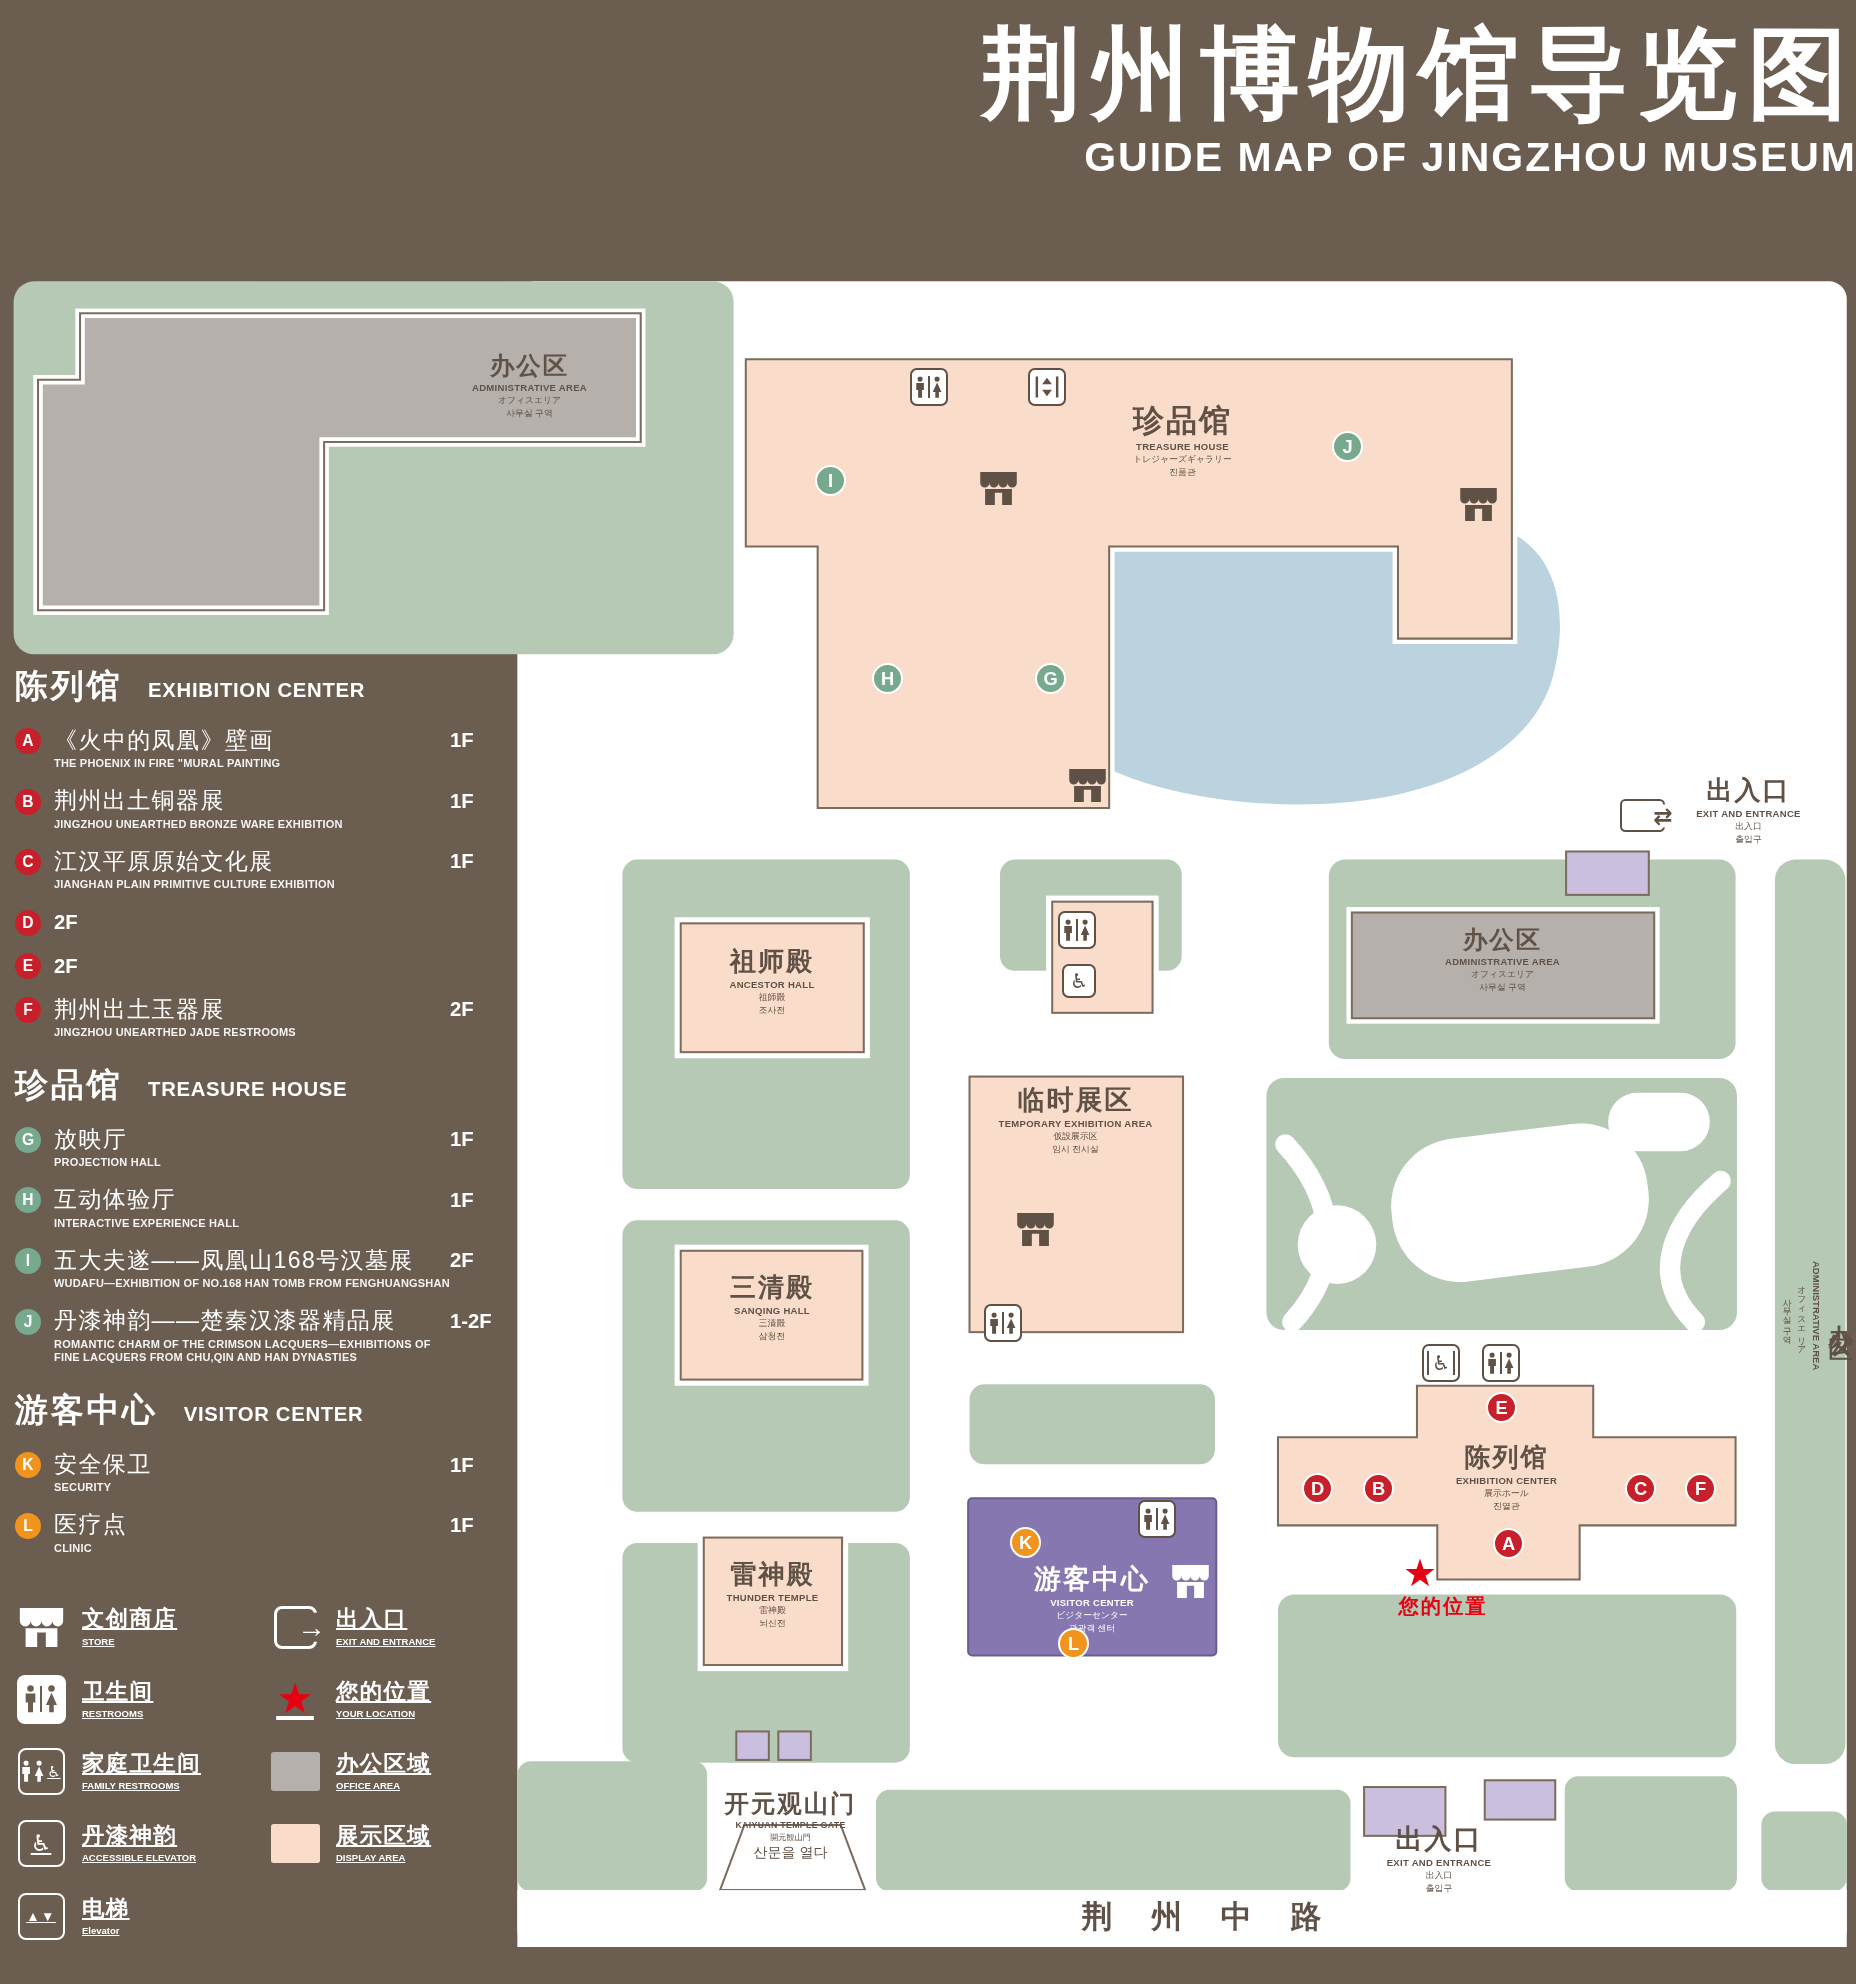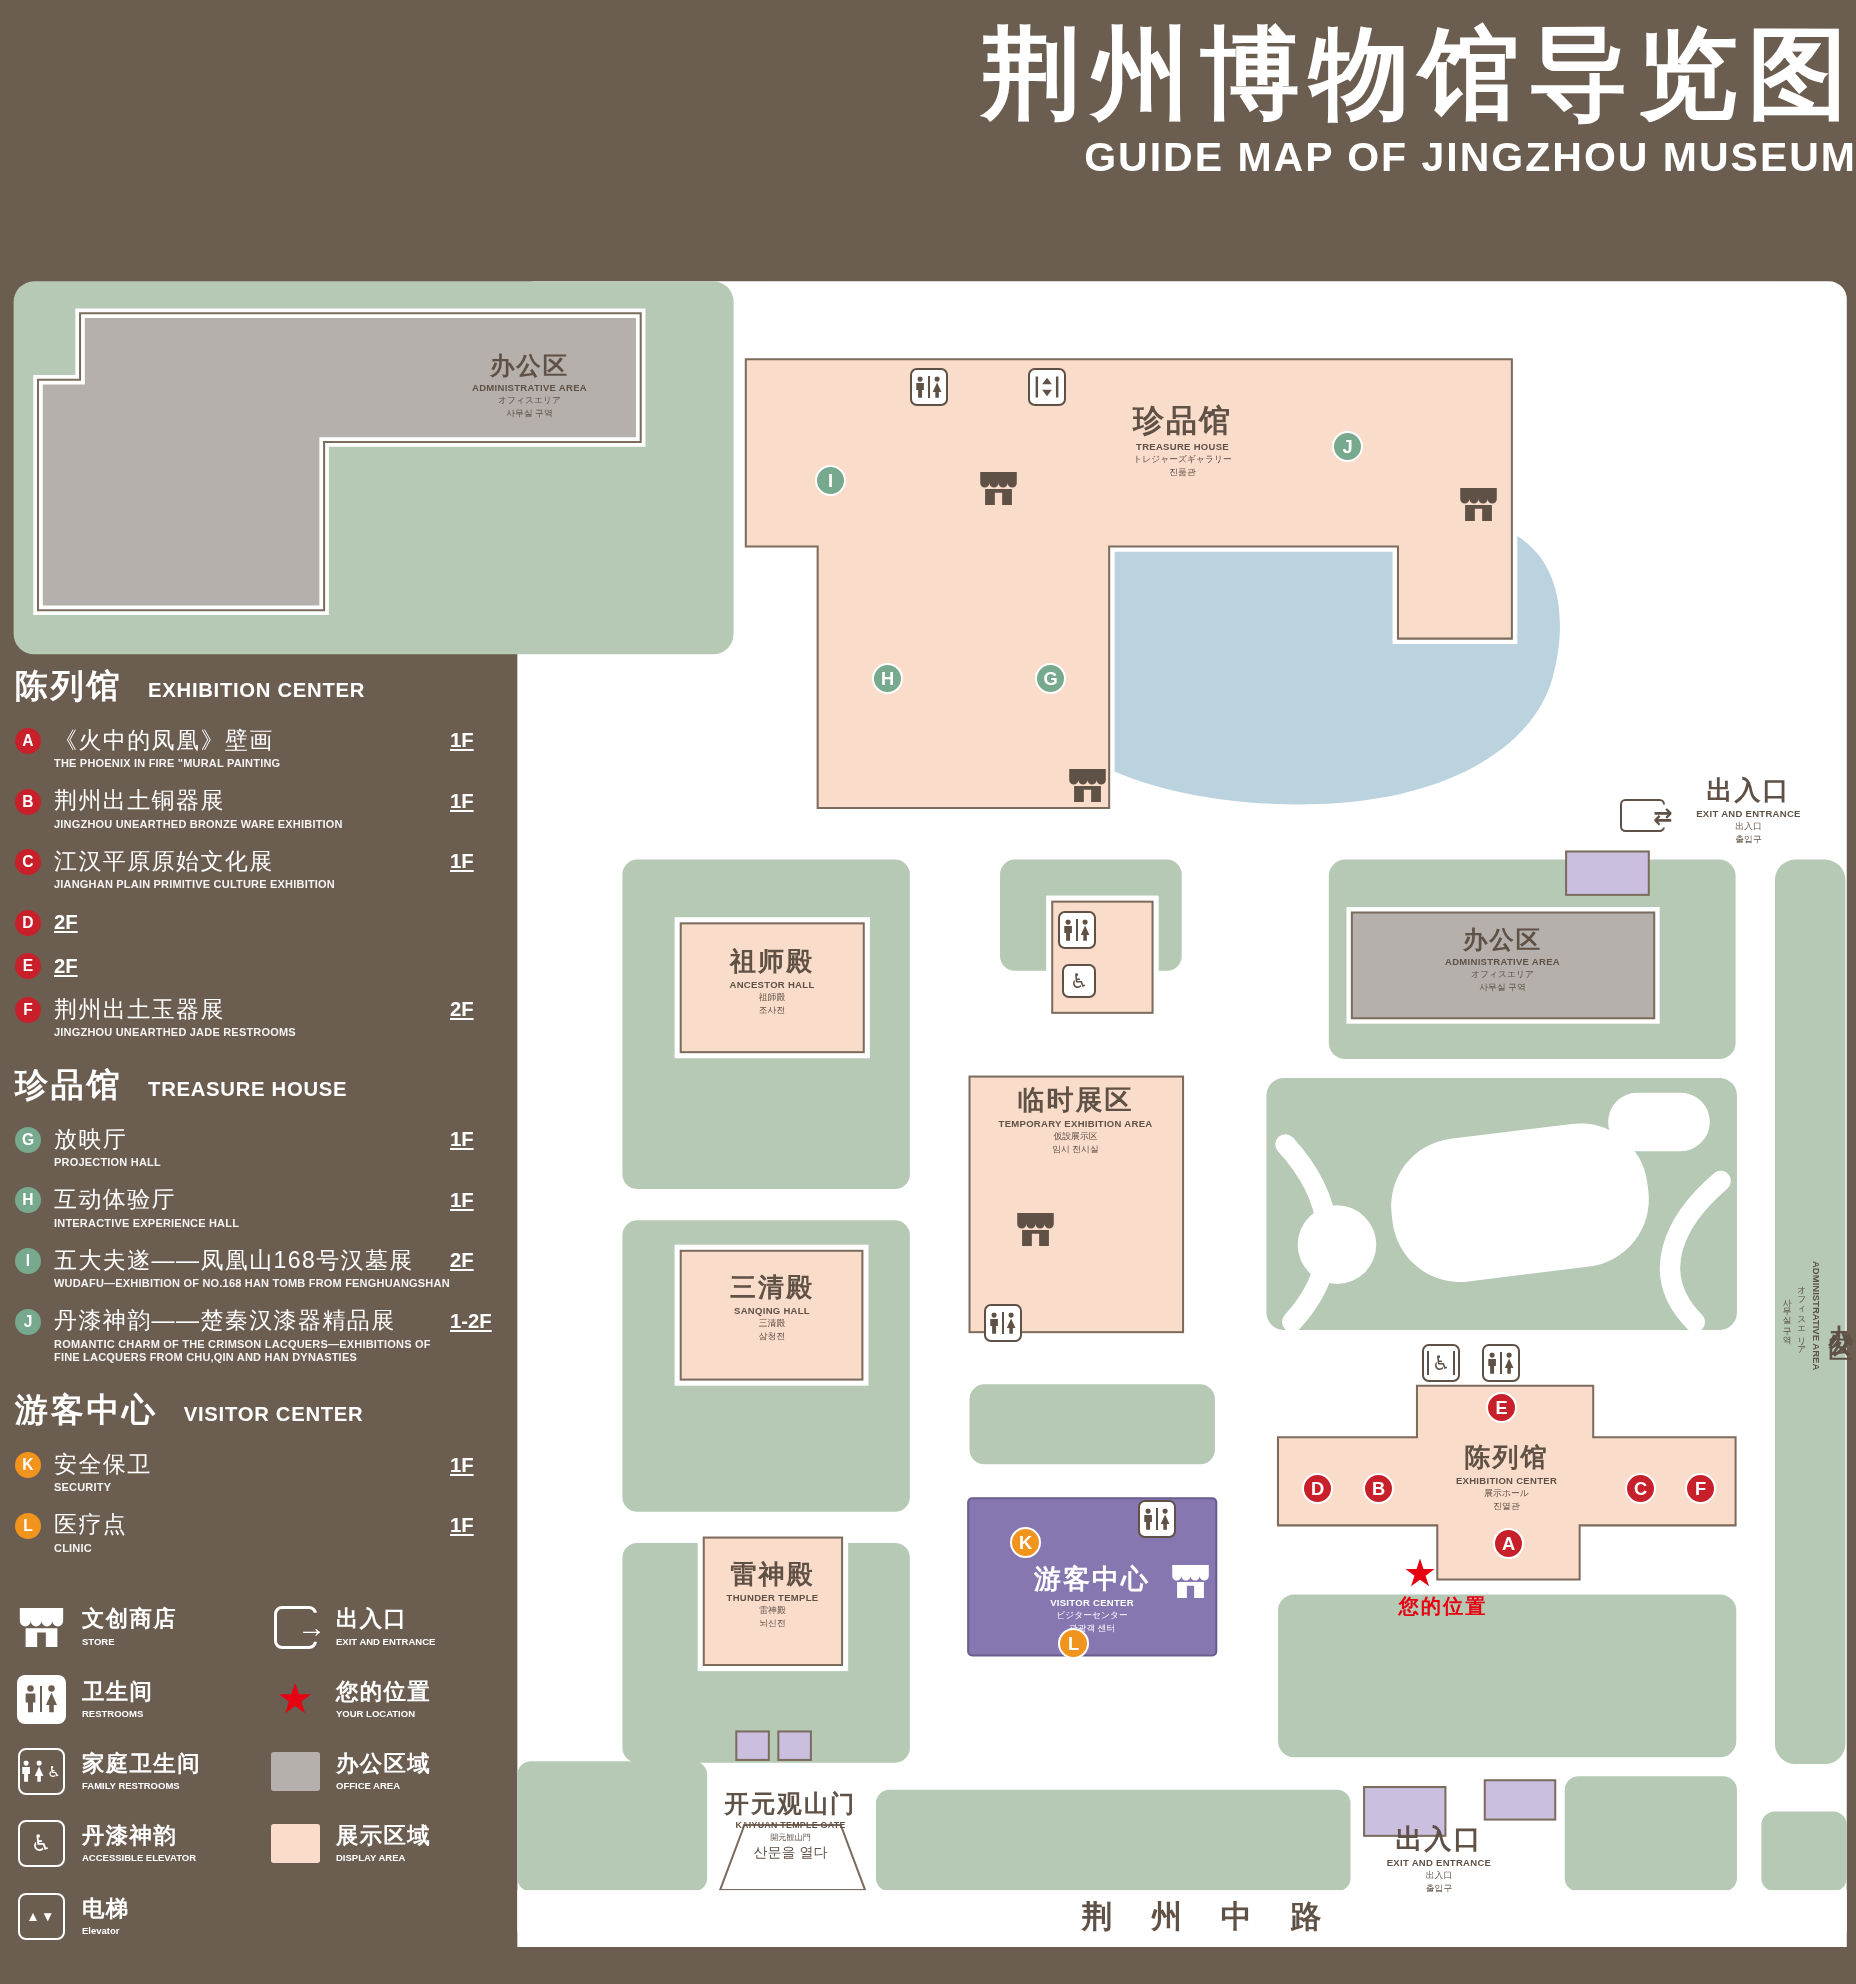--- a/index.html
+++ b/index.html
@@ -54,25 +54,25 @@
   .sidebar{position:absolute;left:15px;top:664px;width:503px;color:#fff;}
   .sec{margin-bottom:23px;}
   .sec-head{display:flex;align-items:baseline;gap:26px;margin:0 0 17.6px 0;}
   .sec-head .sz{font-size:33px;font-weight:bold;letter-spacing:2.7px;}
   .sec-head .se{font-size:20.3px;font-weight:bold;letter-spacing:0.7px;}
   .item{display:grid;grid-template-columns:39px 1fr 68px;align-items:start;margin-bottom:16.3px;}
   .dot{width:26px;height:26px;border-radius:50%;display:flex;align-items:center;justify-content:center;font-size:15.6px;font-weight:bold;color:#fff;margin-top:1.4px;}
   .dot.red{background:#c8202b}.dot.green{background:#76a98e}.dot.orange{background:#f0941e}
   .i-zh{font-size:23px;letter-spacing:1.4px;display:block;line-height:1.18;}
   .i-en{font-size:11px;font-weight:bold;opacity:.93;display:block;margin-top:3.4px;letter-spacing:0.2px;line-height:1.25;}
-  .floor{font-size:20.3px;font-weight:bold;padding-top:2.7px;text-decoration:underline;}
+  .floor{font-size:20.3px;font-weight:bold;padding-top:2.7px;}
 
   
   .symbols{position:absolute;left:15px;top:1601px;width:517px;display:flex;gap:30px;color:#fff;}
-  .sym-col{display:flex;flex-direction:column;gap:20.3px;width:224px;}
+  .sym-col{display:flex;flex-direction:column;gap:20.3px;width:224px;text-decoration:underline;}
   .sym{display:flex;align-items:center;gap:15px;}
   .sym-ic{width:52px;height:52px;flex:0 0 52px;display:flex;align-items:center;justify-content:center;position:relative;}
   .s-zh{font-size:22.4px;font-weight:bold;letter-spacing:1.4px;display:block;line-height:1.1;}
   .s-en{font-size:9.5px;font-weight:bold;margin-top:3.4px;display:block;}
   .lg-wc{background:#fff;border-radius:8.1px;width:49px;height:49px;display:flex;align-items:center;justify-content:center;gap:3.4px;}
   .lg-wc .fig{fill:#6c5d51;height:28.5px;width:13px;}
   .lg-wc .bar{width:1.4px;height:26px;background:#6c5d51;}
   .lg-box{border:2.7px solid #fff;border-radius:8.1px;width:47px;height:47px;box-sizing:border-box;display:flex;align-items:center;justify-content:center;gap:2.7px;color:#fff;}
   .lg-box .fig{fill:#fff;height:23px;width:10.2px;}
   .lg-box .wch{font-size:23px;line-height:1;}

